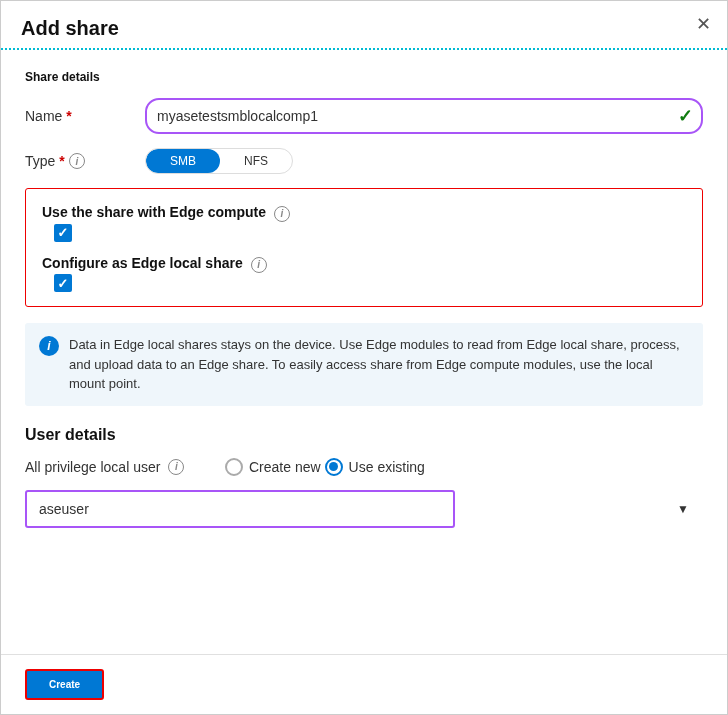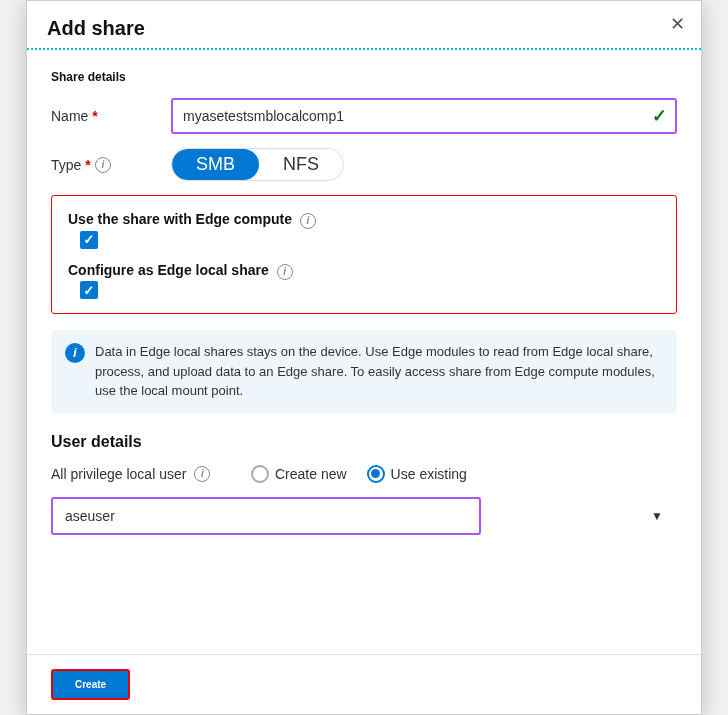--- a/index.html
+++ b/index.html
@@ -8,21 +8,21 @@
       display: flex;
       align-items: center;
       justify-content: center;
       min-height: 715px;
       font-family: 'Segoe UI', Arial, sans-serif;
       font-size: 14px;
       color: #333;
     }
     .dialog {
       background: #fff;
-      width: 676px;
+      width: 728px;
       min-height: 715px;
       border: 1px solid #ccc;
       box-shadow: 0 4px 20px rgba(0,0,0,0.2);
       display: flex;
       flex-direction: column;
     }
     .dialog-header {
       padding: 16px 20px 8px 20px;
       border-bottom: 2px dotted #00bcd4;
       position: relative;
@@ -98,21 +98,21 @@
       margin-left: 6px;
     }
     .toggle-group {
       display: flex;
       border: 1px solid #ddd;
       border-radius: 20px;
       overflow: hidden;
     }
     .toggle-btn {
       padding: 5px 24px;
-      font-size: 18px;
+      font-size: 12px;
       font-weight: 500;
       cursor: pointer;
       border: none;
       background: transparent;
     }
     .toggle-btn.active {
       background: #0078d4;
       color: #fff;
       border-radius: 20px;
     }
@@ -193,21 +193,21 @@
     }
     .user-section-title {
       font-size: 16px;
       font-weight: 600;
       color: #111;
       margin-bottom: 14px;
     }
     .radio-group {
       display: flex;
       align-items: center;
-      gap: 20px;
+      gap: 4px;
     }
     .radio-option {
       display: flex;
       align-items: center;
       gap: 6px;
       cursor: pointer;
     }
     .radio-circle {
       width: 18px;
       height: 18px;
@@ -270,21 +270,21 @@
       border-radius: 3px;
       padding: 8px 22px;
       font-size: 10px;
       font-weight: 600;
       cursor: pointer;
     }
     .input-row {
       display: flex;
       align-items: center;
       border: 2px solid #a855f7;
-      border-radius: 3px;
+      border-radius: 14px;
       flex: 1;
       height: 36px;
       padding: 0 8px 0 10px;
       background: #fff;
     }
     .input-row input {
       flex: 1;
       border: none;
       outline: none;
       font-size: 14px;

